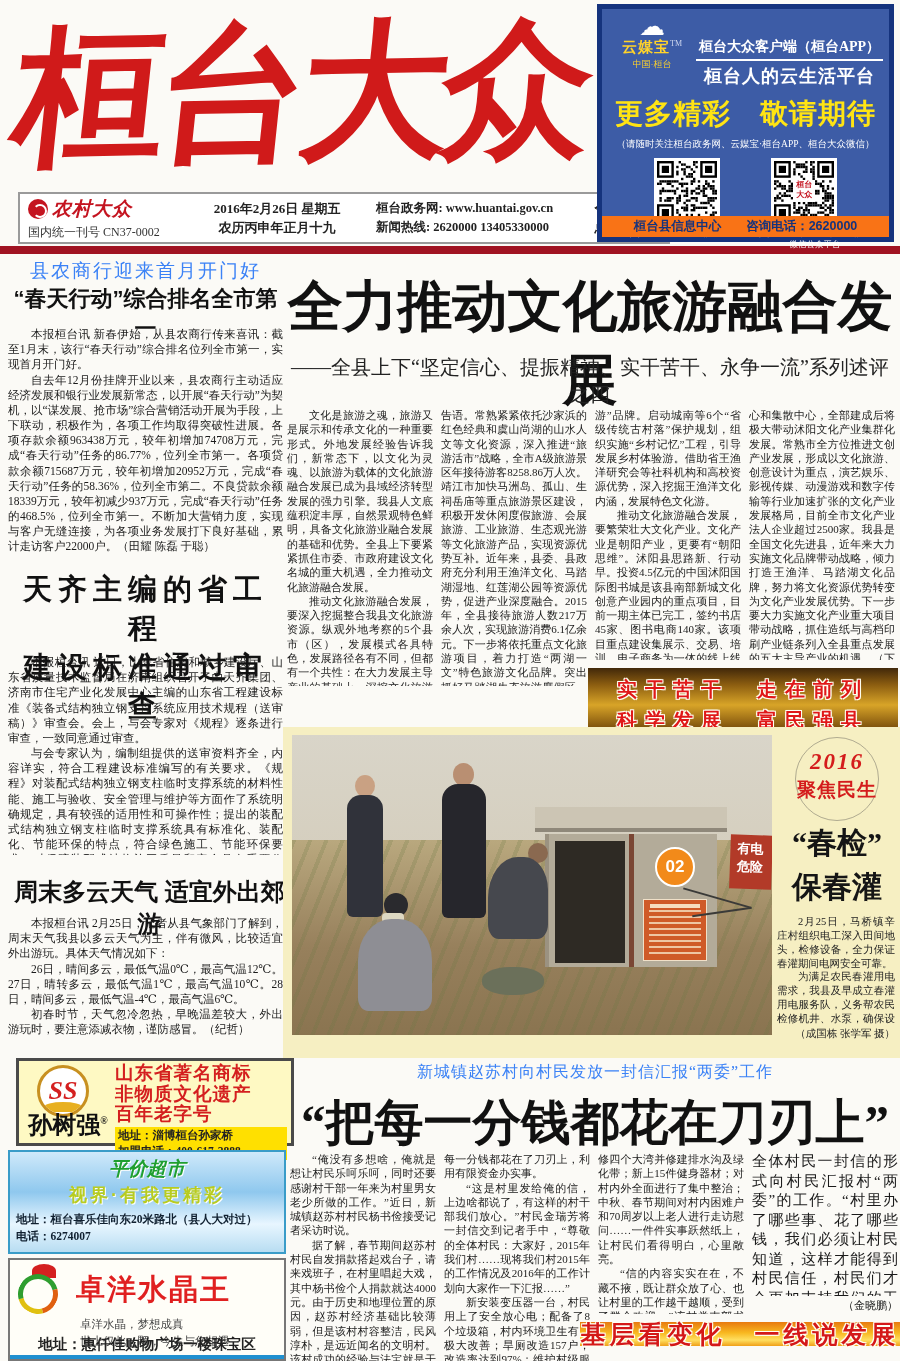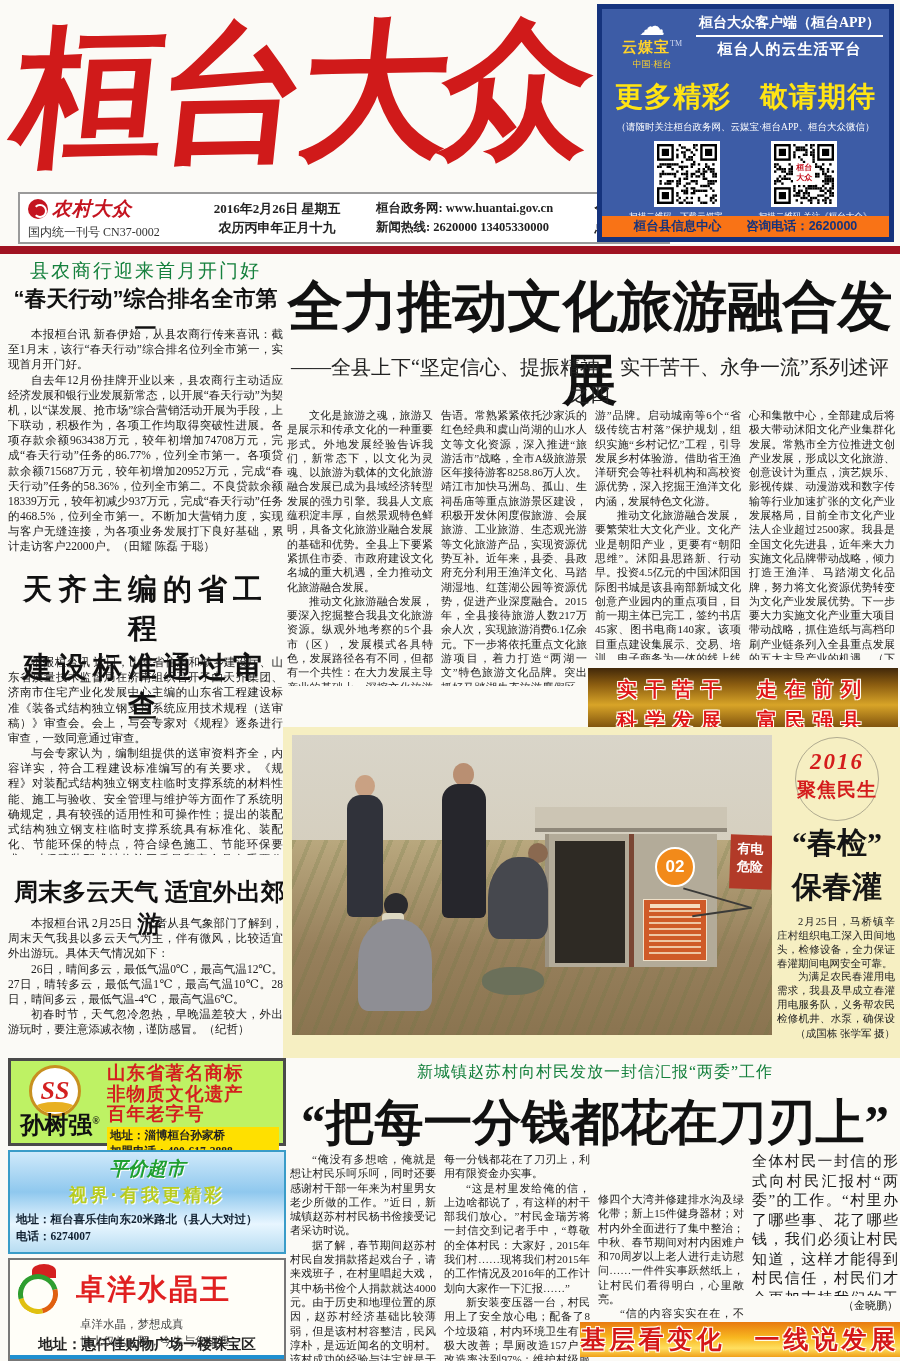--- a/index.html
+++ b/index.html
@@ -27,50 +27,50 @@
   
   .promo { position:absolute; left:597px; top:4px; width:297px; height:238px;
     background:#3d5ca6; border:5px solid #15337d; color:#fff; }
   .promo-top { display:flex; padding:5px 6px 0 6px; }
   .promo-brand { width:88px; text-align:center; }
   .cloud-glyph { font-size:26px; line-height:24px; color:#fff; font-family:"DejaVu Sans",sans-serif; }
   .brand-name { font-size:15px; font-weight:bold; color:#ffd32a; letter-spacing:1px; }
   .brand-tm { font-size:8px; vertical-align:super; color:#cfd8f0; }
   .brand-region { font-size:9px; color:#ffd32a; margin-top:1px; }
   .promo-lines { flex:1; text-align:center; }
-  .promo-line1 { font-size:14px; font-weight:bold; letter-spacing:0px; padding-bottom:3px; border-bottom:2px solid #fff; }
-  .promo-line2 { font-size:15px; font-weight:bold; margin-top:3px; letter-spacing:1px; }
+  .promo-line1 { font-size:14px; font-weight:bold; letter-spacing:0px; padding-bottom:3px; border-bottom:2px solid #fff;margin-top:24px; }
+  .promo-line2 { font-size:18px; font-weight:bold; margin-top:3px; letter-spacing:1px; }
   .promo-headline { text-align:center; font-size:28px; font-weight:900; color:#ffe413; letter-spacing:1px; margin-top:7px; font-family:"Liberation Sans",sans-serif; }
   .promo-note { text-align:center; font-size:9.5px; color:#fff; margin-top:5px; letter-spacing:0px; }
   .qr-row { display:flex; justify-content:space-evenly; margin-top:7px; }
   .qr-wrap { position:relative; width:66px; height:66px; background:#fff; padding:3px; }
   .qr-wrap svg { width:100%; height:100%; display:block; }
   .qr-center { position:absolute; left:22px; top:22px; width:22px; height:22px; background:#fff;
     color:#c41420; font-size:8px; line-height:1.2; font-weight:bold; text-align:center; white-space:pre-line; }
   .qr-captions { display:flex; justify-content:space-evenly; margin-top:4px; }
   .qr-cap { width:130px; font-size:8.5px; text-align:center; color:#fff; white-space:pre-line; line-height:1.3; }
   .promo-footer { position:absolute; left:0; bottom:0; width:100%; height:21px; background:#f97316;
     color:#15337d; font-weight:bold; font-size:12.5px; text-align:center; line-height:21px; font-family:"Liberation Sans",sans-serif; }
 
   
-  .kicker { position:absolute; text-align:center; color:#15803d; letter-spacing:2px; }
+  .kicker { position:absolute; text-align:center; color:#3b82f6; letter-spacing:2px; }
   .headline { position:absolute; text-align:center; color:#111; font-weight:bold; }
   .sans { font-family:"Liberation Sans","DejaVu Sans",sans-serif; }
   .body-txt { position:absolute; font-size:11.5px; line-height:1.32; text-align:justify; color:#1a1a1a; overflow:hidden; }
   .body-txt p { margin:0; text-indent:2em; }
   .cont p:first-child { text-indent:0; }
   .pre { white-space:pre-line; }
 
   
   .banner1 { position:absolute; left:588px; top:668px; width:310px; height:74px;
     background:linear-gradient(180deg,#41280a 0%,#8a5c10 22%,#d8a428 50%,#7a4e0c 82%,#3a2408 100%);
     display:flex; flex-direction:column; justify-content:center; align-items:center; gap:4px; }
   .banner1 div { font-size:20px; font-weight:900; color:#e01818; letter-spacing:8px;
     text-shadow:0 0 2px #fff,1px 1px 0 #ffe,-1px -1px 0 #ffe,1px -1px 0 #ffe,-1px 1px 0 #ffe; font-family:"Liberation Sans",sans-serif; }
-  .banner2 { position:absolute; left:580px; top:1322px; width:320px; height:35px;
+  .banner2 { position:absolute; left:580px; top:1322px; width:320px; height:24px;
     background:linear-gradient(180deg,#e87a10 0%,#f8b820 45%,#ffdf60 75%,#f0a018 100%);
     display:flex; justify-content:center; align-items:center; }
   .banner2 div { font-size:25px; font-weight:900; color:#d41818; letter-spacing:4px;
     text-shadow:0 0 2px #fff,1px 1px 0 #ffe,-1px -1px 0 #ffe,1px -1px 0 #ffe,-1px 1px 0 #ffe; font-family:"Liberation Sans",sans-serif; }
 
   
   .photo-zone { position:absolute; left:283px; top:727px; width:617px; height:331px; background:#f6efc2; }
   .photo { position:absolute; left:9px; top:8px; width:480px; height:300px; overflow:hidden; background:linear-gradient(#d9d5c9,#cfc5ae); }
   .ph-field { position:absolute; left:0; top:105px; width:100%; height:195px; background:linear-gradient(#b9a87e,#97805c 55%,#8a7450); }
   .ph-rows { position:absolute; inset:0; background:repeating-linear-gradient(112deg,rgba(105,120,66,.22) 0 4px,rgba(0,0,0,0) 4px 15px); }
@@ -97,21 +97,21 @@
   .focus-ring { position:absolute; left:10px; top:-4px; width:84px; height:84px; border:1px solid #b0ab90; border-radius:50%; }
   .focus-year { position:relative; font-size:23px; font-weight:900; font-style:italic; color:#d41c1c; letter-spacing:2px; padding-top:8px; }
   .focus-title { position:relative; font-size:19px; font-weight:900; color:#d41c1c; margin-top:2px; letter-spacing:1px; }
   .sb-head { position:absolute; left:496px; width:116px; text-align:center; font-weight:900; color:#151515; font-size:30px; }
   .sb-body { position:absolute; left:494px; top:188px; width:118px; font-size:10.5px; line-height:1.32; text-align:justify; color:#222; overflow:hidden; height:110px; }
   .sb-body p { margin:0; text-indent:2em; }
   .sb-byline { position:absolute; left:494px; top:300px; width:118px; text-align:right; font-size:10.5px; color:#222; }
 
   
   .ad { position:absolute; left:8px; width:278px; }
-  .ad1 { top:1058px; height:88px; background:#bef264; border:3px solid #4a4a4a; display:flex; }
+  .ad1 { top:1058px; height:88px; background:#fef9c3; border:3px solid #4a4a4a; display:flex;margin-left:8px; }
   .ad1-left { width:96px; position:relative; }
   .ss-logo { position:absolute; left:18px; top:4px; width:52px; height:52px; border-radius:50%;
     border:3px solid #c89020; background:#fff; color:#d42020; font-style:italic; font-weight:900;
     font-size:26px; text-align:center; line-height:46px; overflow:hidden; }
   .ss-logo::after { content:""; position:absolute; left:4px; bottom:2px; width:38px; height:10px; background:#e8b020; border-radius:50% 50% 0 0; }
   .ad1-name { position:absolute; left:2px; bottom:2px; width:94px; text-align:center; font-size:24px; font-weight:900; color:#111; }
   .ad1-name sup { font-size:10px; }
   .ad1-right { flex:1; padding:2px 4px 0 0; }
   .ad1-titles div { color:#d41f1f; font-weight:900; font-size:18.5px; line-height:1.12; letter-spacing:1px; font-family:"Liberation Sans",sans-serif; }
   .ad1-yellow { margin-top:2px; background:#ffe000; font-size:11.5px; font-weight:bold; color:#222; line-height:1.35; padding:1px 3px; }
@@ -724,21 +724,21 @@
   <div class="headline" style="left:290px;top:1090px;width:610px;font-size:49px;font-weight:900;">“把每一分钱都花在刀刃上”</div>
   <div class="body-txt" style="left:290px;top:1152px;width:146px;height:209px;font-size:11px;line-height:1.3;">
       <p>“俺没有多想啥，俺就是想让村民乐呵乐呵，同时还要感谢村干部一年来为村里男女老少所做的工作。”近日，新城镇赵苏村村民杨书俭接受记者采访时说。</p>
       <p>据了解，春节期间赵苏村村民自发捐款搭起戏台子，请来戏班子，在村里唱起大戏，其中杨书俭个人捐款就达4000元。由于历史和地理位置的原因，赵苏村经济基础比较薄弱，但是该村村容整洁，民风淳朴，是远近闻名的文明村。该村成功的经验与法宝就是干群一心谋发展，把</p>
     </div>
   <div class="body-txt cont" style="left:444px;top:1152px;width:146px;height:209px;font-size:11px;line-height:1.3;">
       <p>每一分钱都花在了刀刃上，利用有限资金办实事。</p>
       <p>“这是村里发给俺的信，上边啥都说了，有这样的村干部我们放心。”村民金瑞芳将一封信交到记者手中，“尊敬的全体村民：大家好，2015年我们村……现将我们村2015年的工作情况及2016年的工作计划向大家作一下汇报……”</p>
       <p>新安装变压器一台，村民用上了安全放心电；配备了8个垃圾箱，村内环境卫生有了极大改善；旱厕改造157户，改造率达到97%；维护村级服务场所；整</p>
     </div>
-  <div class="body-txt cont" style="left:598px;top:1152px;width:146px;height:162px;font-size:11px;line-height:1.3;margin-top:40px;">
+  <div class="body-txt cont" style="left:598px;top:1152px;width:146px;height:162px;font-size:11px;line-height:1.3;">
       <p>修四个大湾并修建排水沟及绿化带；新上15件健身器材；对村内外全面进行了集中整治；中秋、春节期间对村内困难户和70周岁以上老人进行走访慰问……一件件实事跃然纸上，让村民们看得明白，心里敞亮。</p>
       <p>“信的内容实实在在，不藏不掖，既让群众放了心、也让村里的工作越干越顺，受到了群众欢迎。”该村党支部书记王庆华告诉记者，赵苏村每年都会以致</p>
     </div>
   <div class="body-txt cont" style="left:752px;top:1152px;width:146px;height:144px;font-size:15px;line-height:1.3;">
       <p>全体村民一封信的形式向村民汇报村“两委”的工作。“村里办了哪些事、花了哪些钱，我们必须让村民知道，这样才能得到村民信任，村民们才会更加支持我们的工作。”</p>
       <p>2016年，赵苏村也制定了新的工作计划。王庆华说：“今年我们村的当务之急就是整修村路，为建设美丽乡村打下良好基础。”</p>
     </div>
   <div style="position:absolute;left:752px;top:1298px;width:146px;text-align:right;font-size:11px;color:#1a1a1a;">（金晓鹏）</div>
 
   <div class="banner2">

